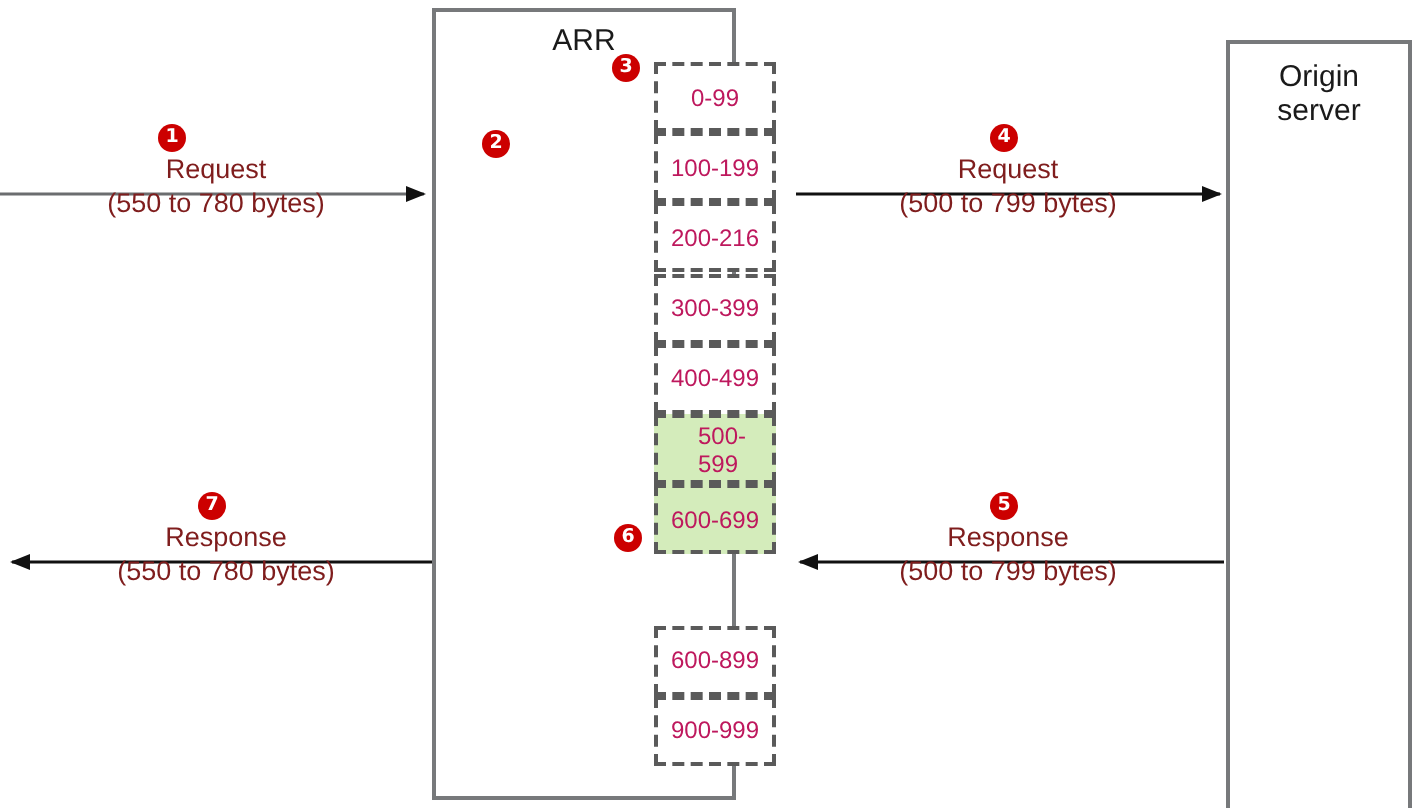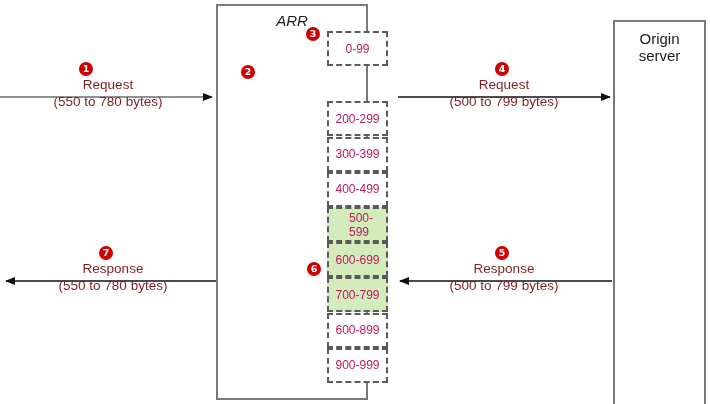--- a/index.html
+++ b/index.html
@@ -23,21 +23,21 @@
     height: 404px;
   }
 
   
   .box {
     position: absolute;
     border: 2px solid #77797b;
     background: #ffffff;
     box-sizing: border-box;
   }
-  #arr-box  { left: 216px; top: 4px;  width: 152px; height: 396px; font-style: italic; }
+  #arr-box  { left: 216px; top: 4px;  width: 152px; height: 396px; }
   #origin-box { left: 613px; top: 20px; width: 93px;  height: 393px; }
 
   .box-title {
     position: absolute;
     width: 100%;
     text-align: center;
     font-size: 15px;
     color: #1a1a1a;
     line-height: 17px;
   }
@@ -124,26 +124,26 @@
 
   <div class="box" id="origin-box">
     <div class="box-title" id="origin-title">
       <span>Origin</span><br>
       <span>server</span>
     </div>
   </div>
 
   <div id="cache-column">
       <div class="cache-block" style="top: 0px;">0-99</div>
-      <div class="cache-block" style="top: 70.4px;">200-299</div>
+      <div class="cache-block" style="top: 35.2px;">100-199</div>
+      <div class="cache-block" style="top: 70.4px;">200-216</div>
       <div class="cache-block" style="top: 105.6px;">300-399</div>
       <div class="cache-block" style="top: 140.8px;">400-499</div>
       <div class="cache-block cached" style="top: 176px; padding-left: 20px;">500-599</div>
       <div class="cache-block cached" style="top: 211.2px;">600-699</div>
-      <div class="cache-block cached" style="top: 246.4px;">700-799</div>
       <div class="cache-block" style="top: 281.6px;">600-899</div>
       <div class="cache-block" style="top: 316.8px;">900-999</div>
     </div>
 
   <div class="flow-label" style="left:13px; top:76px; width:190px;">
     <span>Request</span><br>
     <span>(550 to 780 bytes)</span>
   </div>
 
   <div class="flow-label" style="left:409px; top:76px; width:190px;">

